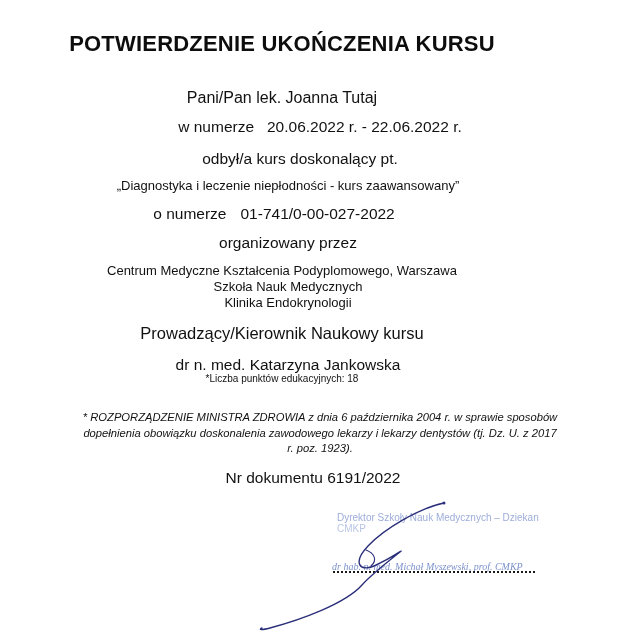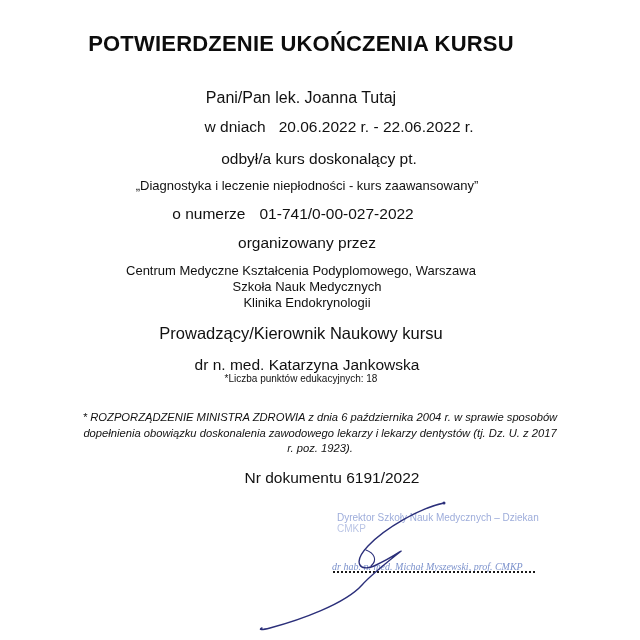--- a/index.html
+++ b/index.html
@@ -14,21 +14,20 @@
       overflow: hidden;
       font-family: "Liberation Sans", "DejaVu Sans", sans-serif;
       color: #111111;
     }
     .line {
       position: absolute;
       left: 0;
       width: 564px;
       text-align: center;
       white-space: nowrap;
-      margin-left: 19px;
     }
     .title {
       top: 31px;
       font-size: 22px;
       font-weight: bold;
       letter-spacing: 0.2px;
       color: #0d0d0d;
     }
     .recipient {
       top: 89px;
@@ -164,21 +163,21 @@
 </head>
 <body>
 
 <div>
 
   <div class="line title">POTWIERDZENIE UKOŃCZENIA KURSU</div>
 
   <div class="line recipient">Pani/Pan lek. Joanna Tutaj</div>
 
   <div class="line dates">
-    <span>w dniach</span>
+    <span>w numerze</span>
     <span>&nbsp;</span>
     <span>20.06.2022 r. - 22.06.2022 r.</span>
   </div>
 
   <div class="line completed">odbył/a kurs doskonalący pt.</div>
 
   <div class="line course-name">„Diagnostyka i leczenie niepłodności - kurs zaawansowany”</div>
 
   <div class="line number">
     <span>o numerze</span><span class="gap"></span><span>01-741/0-00-027-2022</span>

